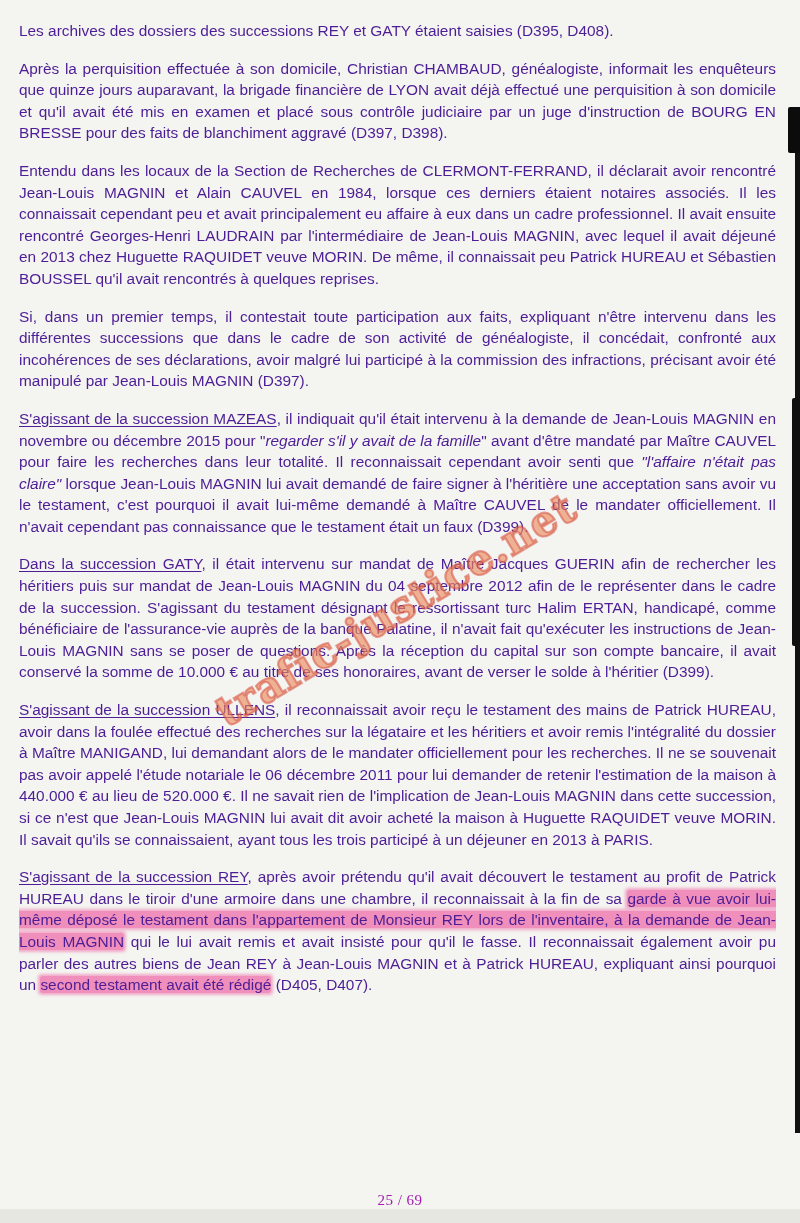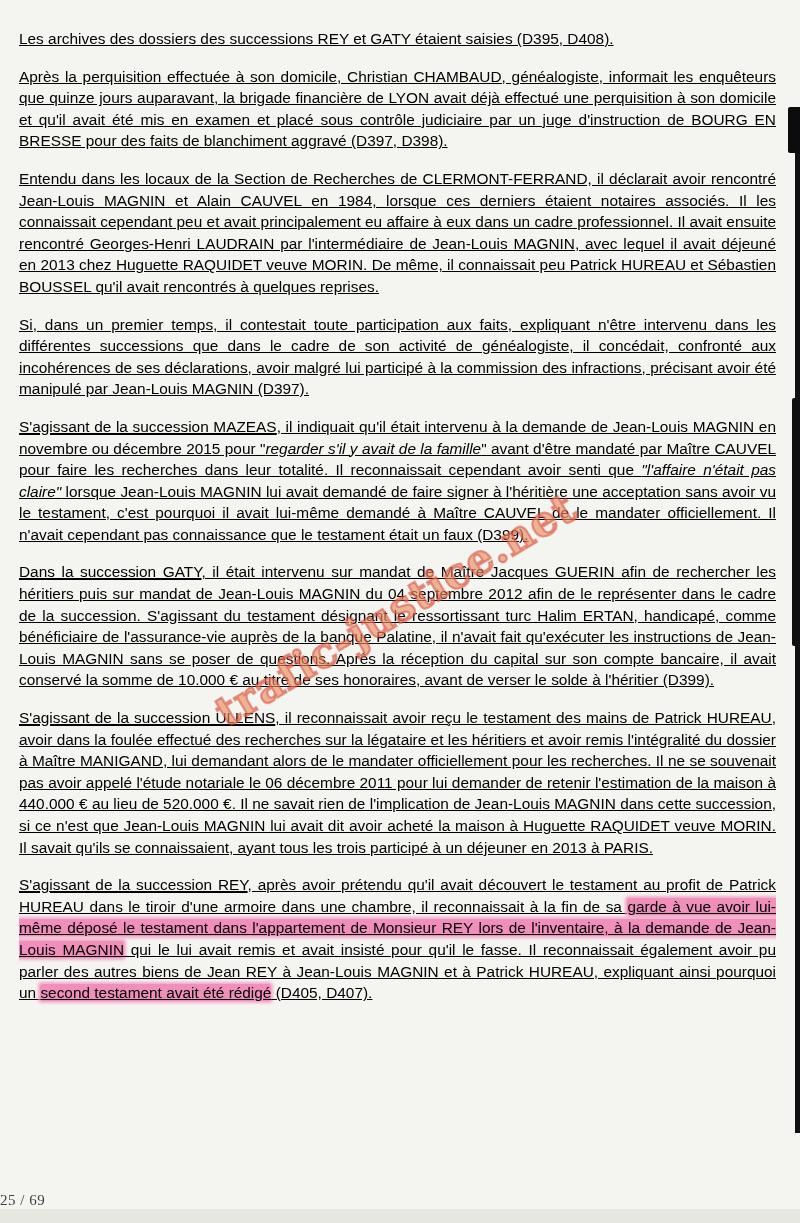--- a/index.html
+++ b/index.html
@@ -19,26 +19,25 @@
     font-family: "Liberation Sans", sans-serif;
     color: #1b1b1b;
   }
   .content {
     position: absolute;
     left: 19px;
     top: 20px;
     width: 757px;
   }
   p.para {
-    margin: 8px 0 16px 0;
+    margin: 0 0 16px 0;
     font-size: 15.4px;
     line-height: 21.6px;
     text-align: justify;
-    color: #000000;
-    text-decoration: underline;
+    color: #4c1d95;
   }
   .seg-underline { text-decoration: underline; text-underline-offset: 2px; }
   .seg-italic { font-style: italic; }
   .seg-highlight {
     background-color: #f08fbb;
     box-shadow: 0 0 3px 2px rgba(240,143,187,0.75);
     border-radius: 2px;
   }
   .watermark {
     position: absolute;
@@ -57,24 +56,25 @@
     -webkit-text-stroke: 2.2px rgba(211, 72, 55, 0.5);
     text-shadow: 0 0 1px rgba(211, 72, 55, 0.35);
     pointer-events: none;
     white-space: nowrap;
   }
   .page-number {
     position: absolute;
     left: 0;
     top: 1192px;
     width: 800px;
+    text-align: center;
     font-family: "Liberation Serif", serif;
     font-size: 15px;
     letter-spacing: 0.5px;
-    color: #404040;
+    color: #a21caf;
   }
   
   .edge-line {
     position: absolute;
     right: 0;
     top: 107px;
     width: 5px;
     height: 1026px;
     background: #111;
   }

